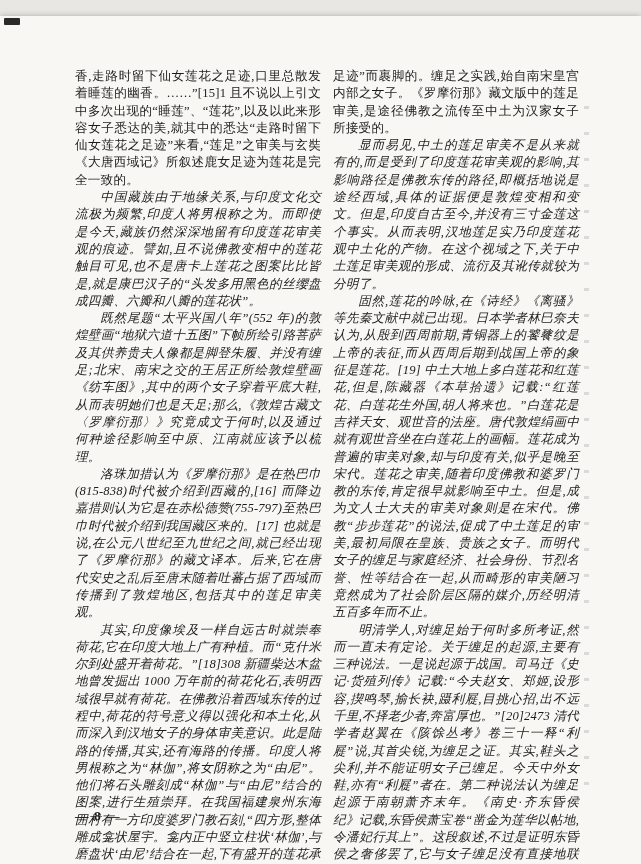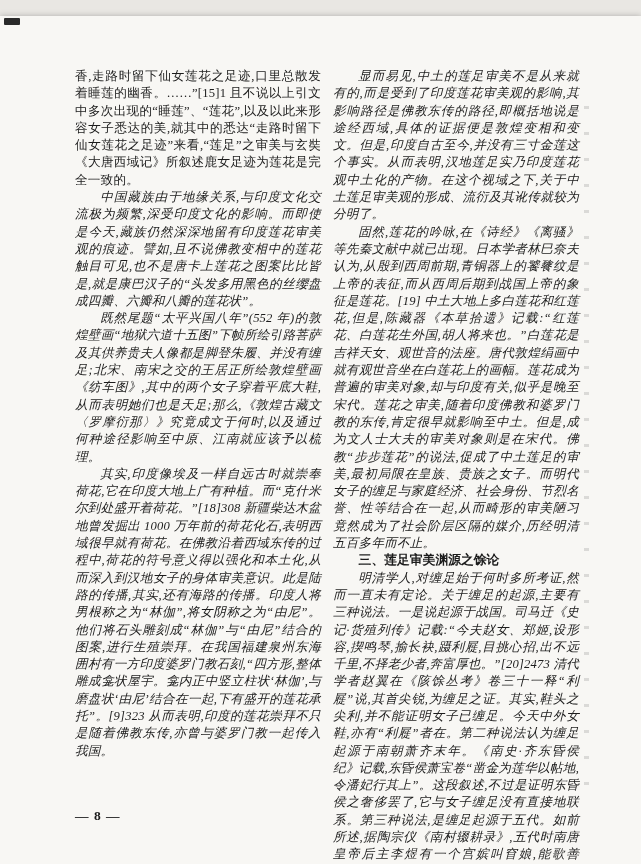--- a/index.html
+++ b/index.html
@@ -80,30 +80,31 @@
 
 <div class="page">
 
   <div class="corner-mark"></div>
   <div class="edge-noise"></div>
 
   <div class="columns">
 
     <div class="col">
       <p>香,走路时留下仙女莲花之足迹,口里总散发着睡莲的幽香。……”[15]1 且不说以上引文中多次出现的“睡莲”、“莲花”,以及以此来形容女子悉达的美,就其中的悉达“走路时留下仙女莲花之足迹”来看,“莲足”之审美与玄奘《大唐西域记》所叙述鹿女足迹为莲花是完全一致的。</p>
-      <p class="indent">中国藏族由于地缘关系,与印度文化交流极为频繁,深受印度文化的影响。而即使是今天,藏族仍然深深地留有印度莲花审美观的痕迹。譬如,且不说佛教变相中的莲花触目可见,也不是唐卡上莲花之图案比比皆是,就是康巴汉子的“头发多用黑色的丝缨盘成四瓣、六瓣和八瓣的莲花状”。</p>
+      <p class="indent">中国藏族由于地缘关系,与印度文化交流极为频繁,印度人将男根称之为。而即使是今天,藏族仍然深深地留有印度莲花审美观的痕迹。譬如,且不说佛教变相中的莲花触目可见,也不是唐卡上莲花之图案比比皆是,就是康巴汉子的“头发多用黑色的丝缨盘成四瓣、六瓣和八瓣的莲花状”。</p>
       <p class="indent">既然尾题“太平兴国八年”(552 年)的敦煌壁画“地狱六道十五图”下帧所绘引路菩萨及其供养贵夫人像都是脚登朱履、并没有缠足;北宋、南宋之交的王居正所绘敦煌壁画《纺车图》,其中的两个女子穿着平底大鞋,从而表明她们也是天足;那么,《敦煌古藏文〈罗摩衍那〉》究竟成文于何时,以及通过何种途径影响至中原、江南就应该予以梳理。</p>
+      <p class="indent">洛珠加措认为《罗摩衍那》是在热巴巾(815-838)时代被介绍到西藏的,[16] 而降边嘉措则认为它是在赤松德赞(755-797)至热巴巾时代被介绍到我国藏区来的。[17] 也就是说,在公元八世纪至九世纪之间,就已经出现了《罗摩衍那》的藏文译本。后来,它在唐代安史之乱后至唐末随着吐蕃占据了西域而传播到了敦煌地区,包括其中的莲足审美观。</p>
       <p class="indent">其实,印度像埃及一样自远古时就崇奉荷花,它在印度大地上广有种植。而“克什米尔到处盛开着荷花。”[18]308 新疆柴达木盆地曾发掘出 1000 万年前的荷花化石,表明西域很早就有荷花。在佛教沿着西域东传的过程中,荷花的符号意义得以强化和本土化,从而深入到汉地女子的身体审美意识。此是陆路的传播,其实,还有海路的传播。印度人将男根称之为“林伽”,将女阴称之为“由尼”。他们将石头雕刻成“林伽”与“由尼”结合的图案,进行生殖崇拜。在我国福建泉州东海囲村有一方印度婆罗门教石刻,“四方形,整体雕成龛状屋宇。龛内正中竖立柱状‘林伽’,与磨盘状‘由尼’结合在一起,下有盛开的莲花承托”。[9]323 从而表明,印度的莲花崇拜不只是随着佛教东传,亦曾与婆罗门教一起传入我国。</p>
 
     </div>
 
     <div class="col">
+      <p>足迹”而裹脚的。缠足之实践,始自南宋皇宫内部之女子。《罗摩衍那》藏文版中的莲足审美,是途径佛教之流传至中土为汉家女子所接受的。</p>
       <p class="indent">显而易见,中土的莲足审美不是从来就有的,而是受到了印度莲花审美观的影响,其影响路径是佛教东传的路径,即概括地说是途经西域,具体的证据便是敦煌变相和变文。但是,印度自古至今,并没有三寸金莲这个事实。从而表明,汉地莲足实乃印度莲花观中土化的产物。在这个视域之下,关于中土莲足审美观的形成、流衍及其讹传就较为分明了。</p>
       <p class="indent">固然,莲花的吟咏,在《诗经》《离骚》等先秦文献中就已出现。日本学者林巳奈夫认为,从殷到西周前期,青铜器上的饕餮纹是上帝的表征,而从西周后期到战国上帝的象征是莲花。[19] 中土大地上多白莲花和红莲花,但是,陈藏器《本草拾遗》记载:“红莲花、白莲花生外国,胡人将来也。”白莲花是吉祥天女、观世音的法座。唐代敦煌绢画中就有观世音坐在白莲花上的画幅。莲花成为普遍的审美对象,却与印度有关,似乎是晚至宋代。莲花之审美,随着印度佛教和婆罗门教的东传,肯定很早就影响至中土。但是,成为文人士大夫的审美对象则是在宋代。佛教“步步莲花”的说法,促成了中土莲足的审美,最初局限在皇族、贵族之女子。而明代女子的缠足与家庭经济、社会身份、节烈名誉、性等结合在一起,从而畸形的审美陋习竟然成为了社会阶层区隔的媒介,历经明清五百多年而不止。</p>
-      <h3 class="section-heading">三、莲足审美渊源之馀论</h3>
       <p class="indent">明清学人,对缠足始于何时多所考证,然而一直未有定论。关于缠足的起源,主要有三种说法。一是说起源于战国。司马迁《史记·货殖列传》记载:“今夫赵女、郑姬,设形容,揳鸣琴,揄长袂,蹑利屣,目挑心招,出不远千里,不择老少者,奔富厚也。”[20]2473 清代学者赵翼在《陔馀丛考》卷三十一释“利屣”说,其首尖锐,为缠足之证。其实,鞋头之尖利,并不能证明女子已缠足。今天中外女鞋,亦有“利屣”者在。第二种说法认为缠足起源于南朝萧齐末年。《南史·齐东昏侯纪》记载,东昏侯萧宝卷“凿金为莲华以帖地,令潘妃行其上”。这段叙述,不过是证明东昏侯之奢侈罢了,它与女子缠足没有直接地联系。第三种说法,是缠足起源于五代。如前所述,据陶宗仪《南村辍耕录》,五代时南唐皇帝后主李煜有一个宫嫔叫窅娘,能歌善舞“后主作金莲,高六尺”。这三种说法,皆为强作解词,其实不得要领也。其他诸如缠足始于夏代、商代、春秋、战国、秦、两晋、六朝等[21]3 皆荒唐不足论也。</p>
     </div>
 
   </div>
 
   <div class="footer">— 8 —</div>
 
 </div>
 
 </body></html>

